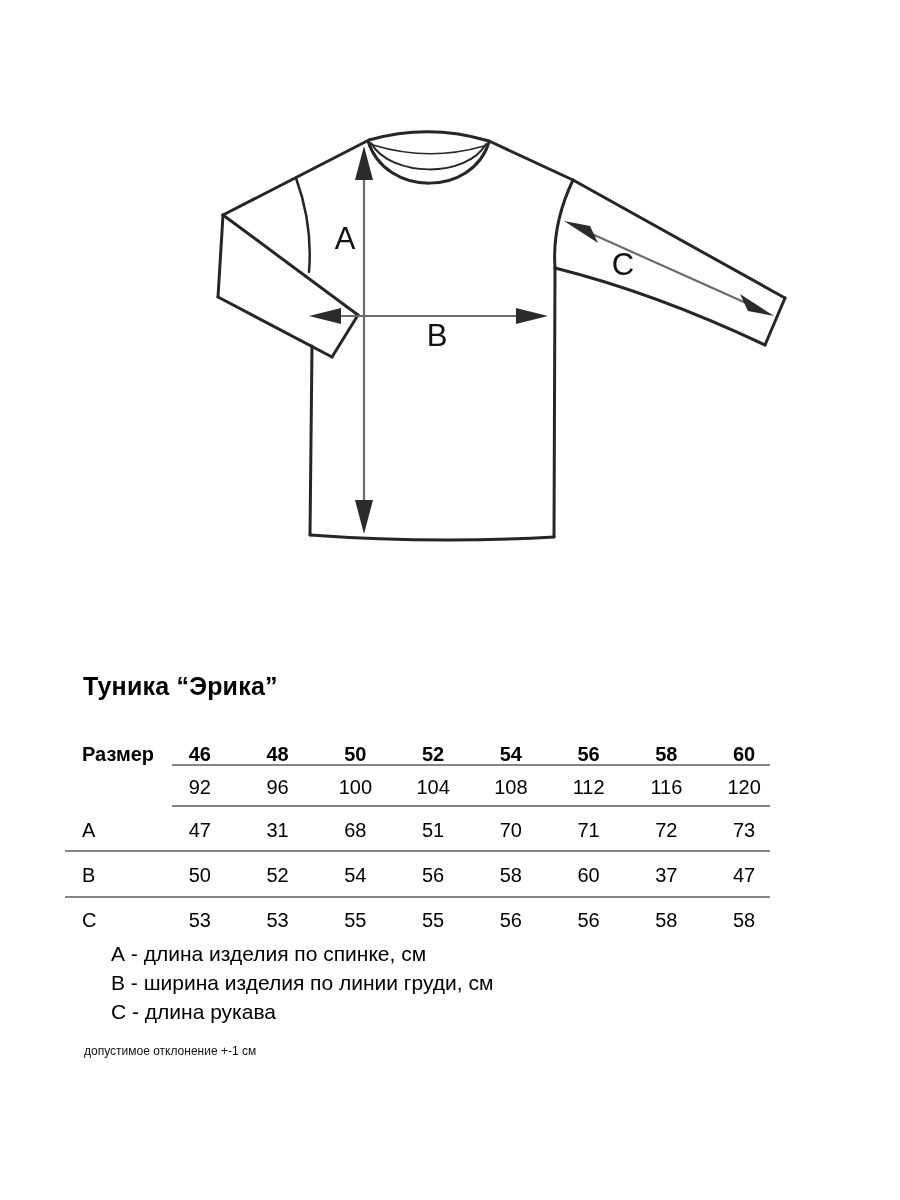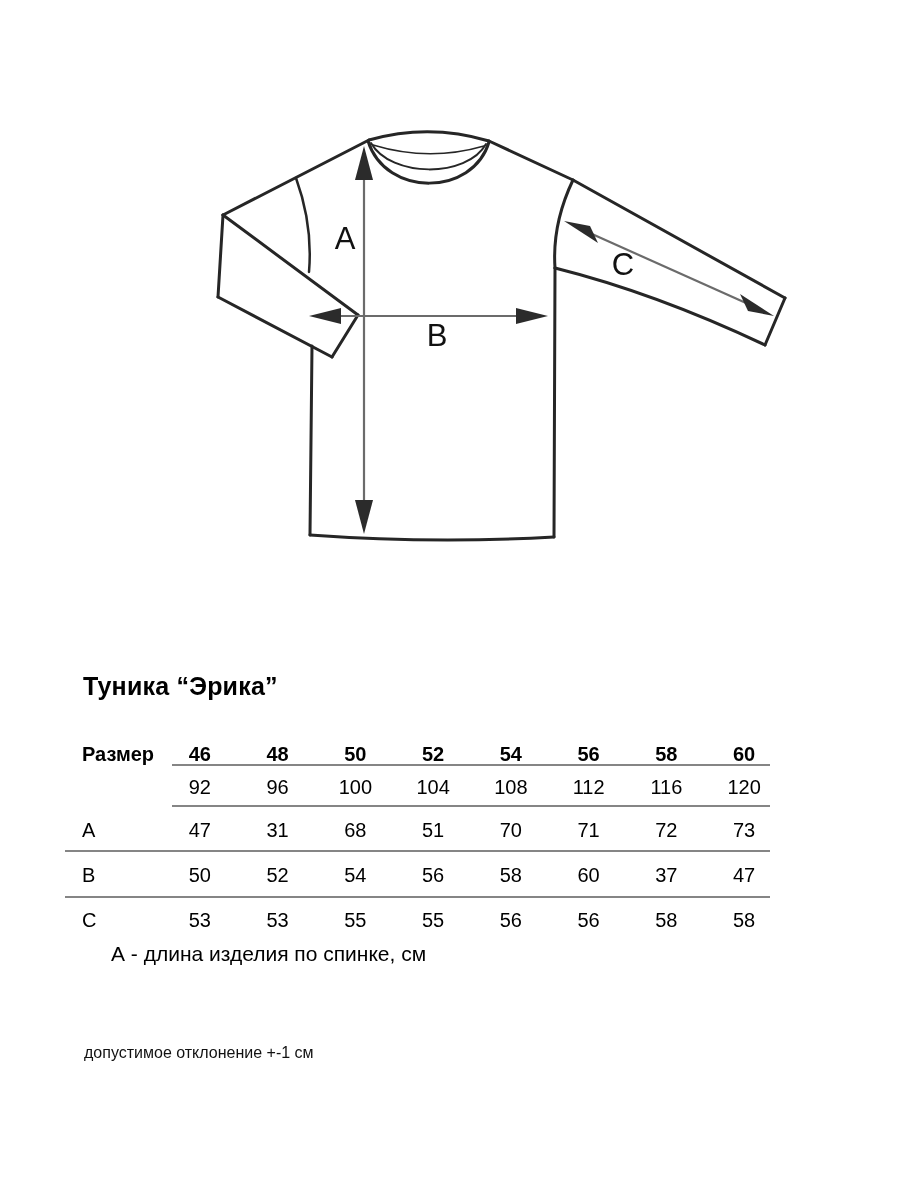--- a/index.html
+++ b/index.html
@@ -23,21 +23,21 @@
   .trow.header { font-weight:bold; }
   .tline { position:absolute; height:2px; background:#858585; }
   .tline.short { left:172px; width:598px; }
   .tline.long  { left:65px;  width:705px; }
   
   .legend {
     position:absolute; left:83px; top:939px;
     font-size:21px; line-height:29px;margin-left:28px;
   }
   .tolerance {
-    position:absolute; left:84px; top:1044px; font-size:16px; color:#111;text-align:center;
+    position:absolute; left:84px; top:1044px; font-size:12px; color:#111;text-align:center;
   }
   .diagram-label { font-size:31px; fill:#111; }
 </style>
 </head>
 <body>
 
 <div class="sheet">
 
   <svg class="diagram-svg" width="900" height="620" viewBox="0 0 900 620">
     <g stroke="#262626" fill="none" stroke-linecap="round" stroke-linejoin="round">
@@ -149,17 +149,19 @@
     <div class="cell">55</div>
     <div class="cell">55</div>
     <div class="cell">56</div>
     <div class="cell">56</div>
     <div class="cell">58</div>
     <div class="cell">58</div>
   </div>
 
   <div class="legend">
     <div>А - длина изделия по спинке, см</div>
+    <div>В - ширина изделия по линии груди, см</div>
+    <div>С - длина рукава</div>
   </div>
 
   <div class="tolerance">допустимое отклонение +-1 см</div>
 
 </div>
 
 </body></html>

